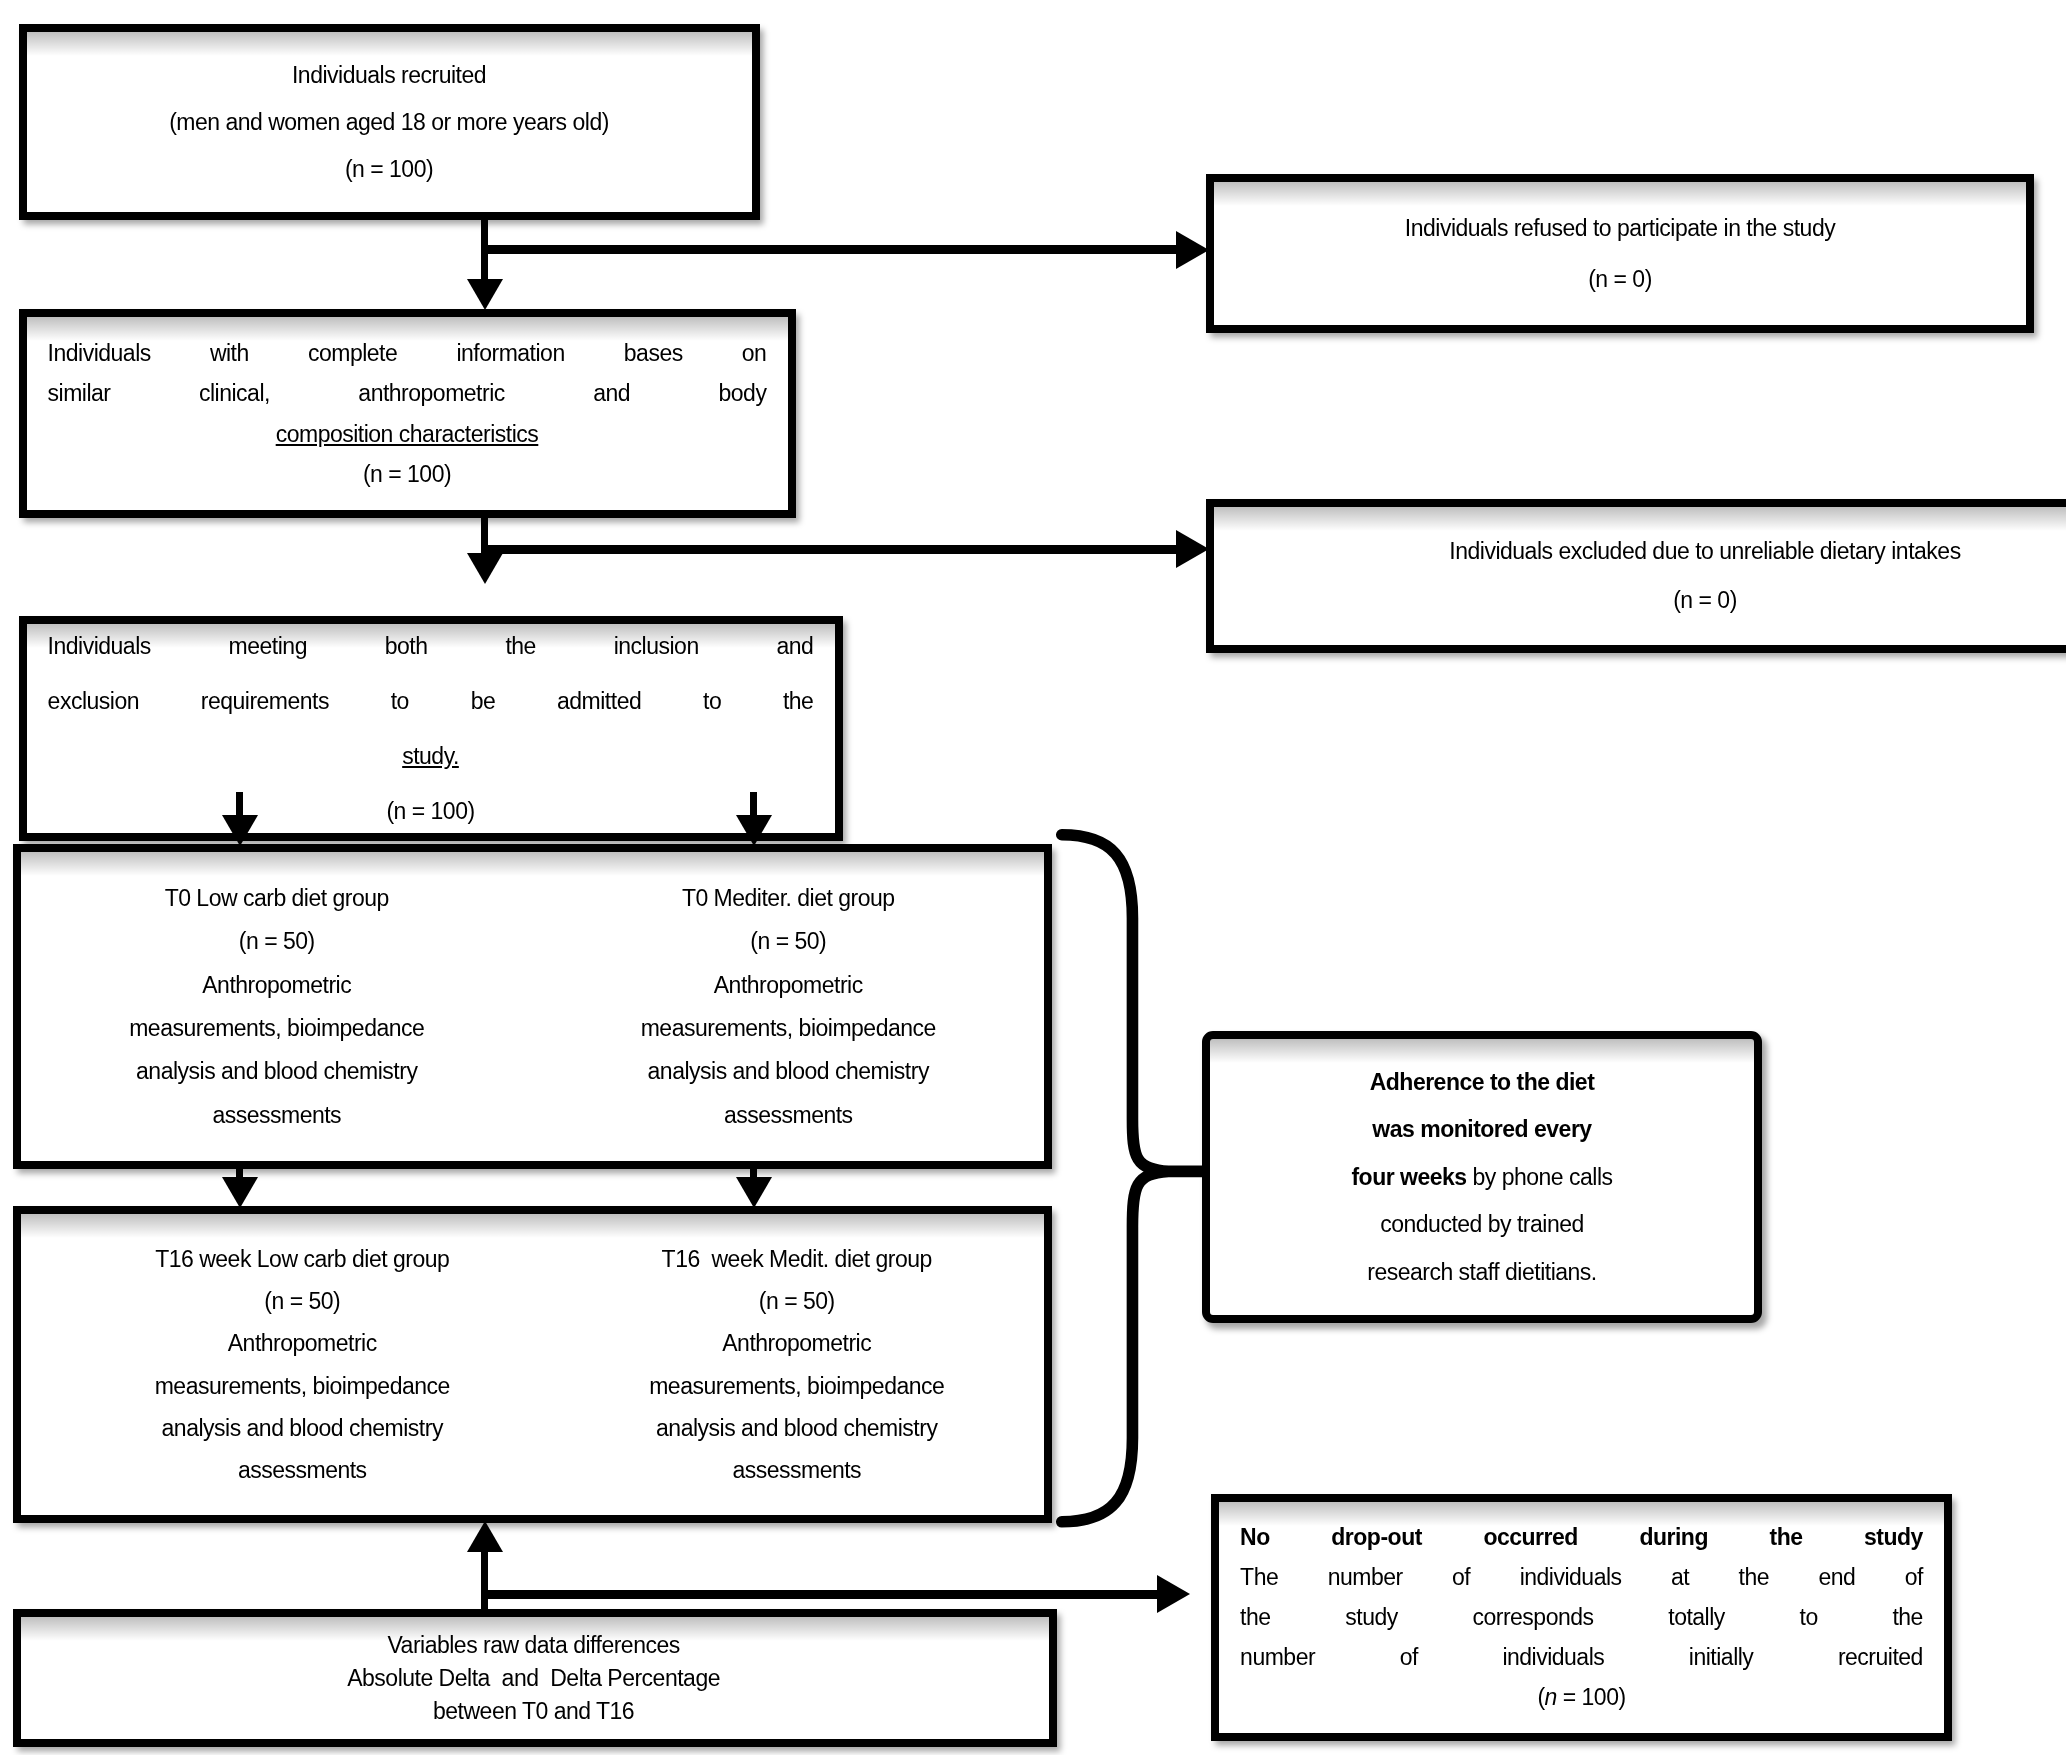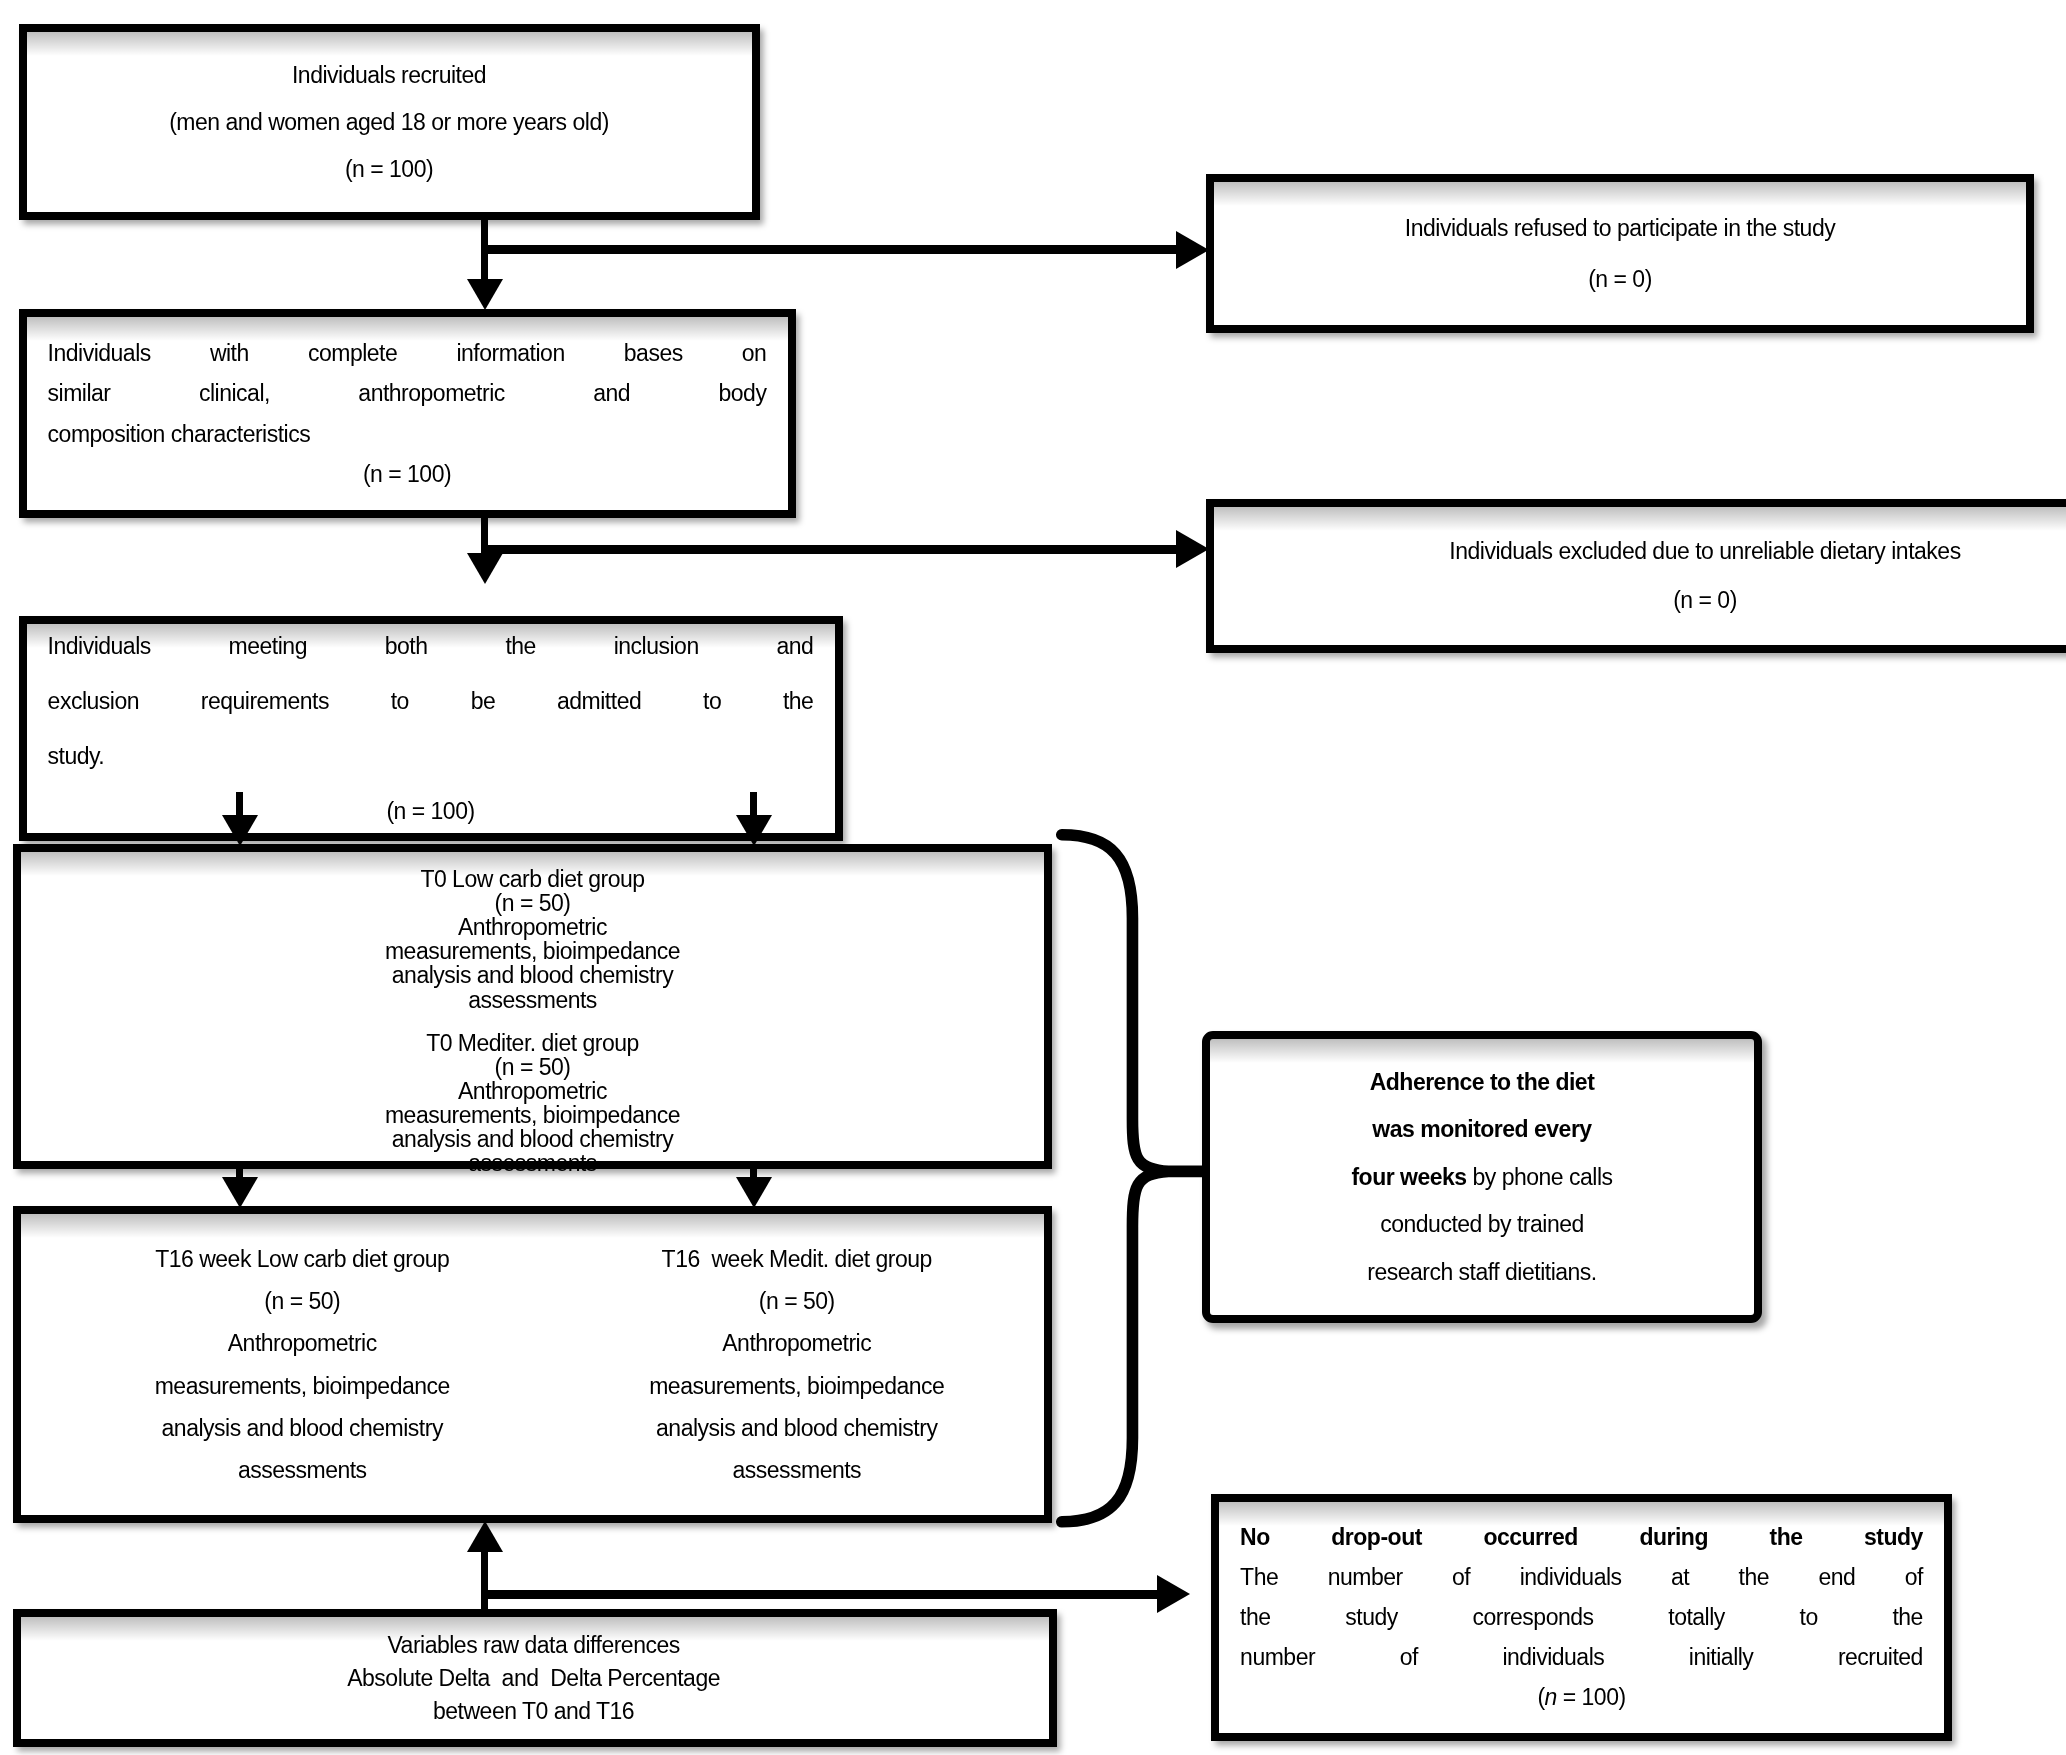--- a/index.html
+++ b/index.html
@@ -30,21 +30,21 @@
   }
   .line{
     font-size:23px;
     line-height:1.05;
     letter-spacing:-0.5px;
     width:100%;
     box-sizing:border-box;
     padding:0 6.3px;
   }
   .ctr{text-align:center;}
-  .lft{text-align:left;}
+  .lft{text-align:center;text-decoration:underline;}
   .just{text-align:justify;text-align-last:justify;}
   .bold{font-weight:700;}
   .ital{font-style:italic;}
   .pre{white-space:pre-wrap;}
   .cols{flex-direction:row;padding:5.3px 0;}
   .col{
     flex:1;
     display:flex;
     flex-direction:column;
     justify-content:space-evenly;
@@ -87,21 +87,21 @@
     <div class="line ctr">(n = 0)</div>
   </div>
 
   <div class="box" style="left:18.5px;top:616px;width:824px;height:225px;gap:28px;">
     <div class="line just">Individuals meeting both the inclusion and</div>
     <div class="line just">exclusion requirements to be admitted to the</div>
     <div class="line lft">study.</div>
     <div class="line ctr">(n = 100)</div>
   </div>
 
-  <div class="box cols" style="left:13px;top:844px;width:1039px;height:325px;flex-direction:column;">
+  <div class="box cols" style="left:13px;top:844px;width:1039px;height:325px;">
     <div class="col">
       <div class="line ctr">T0 Low carb diet group</div>
       <div class="line ctr">(n = 50)</div>
       <div class="line ctr">Anthropometric</div>
       <div class="line ctr">measurements, bioimpedance</div>
       <div class="line ctr">analysis and blood chemistry</div>
       <div class="line ctr">assessments</div>
     </div>
     <div class="col">
       <div class="line ctr">T0 Mediter. diet group</div>

